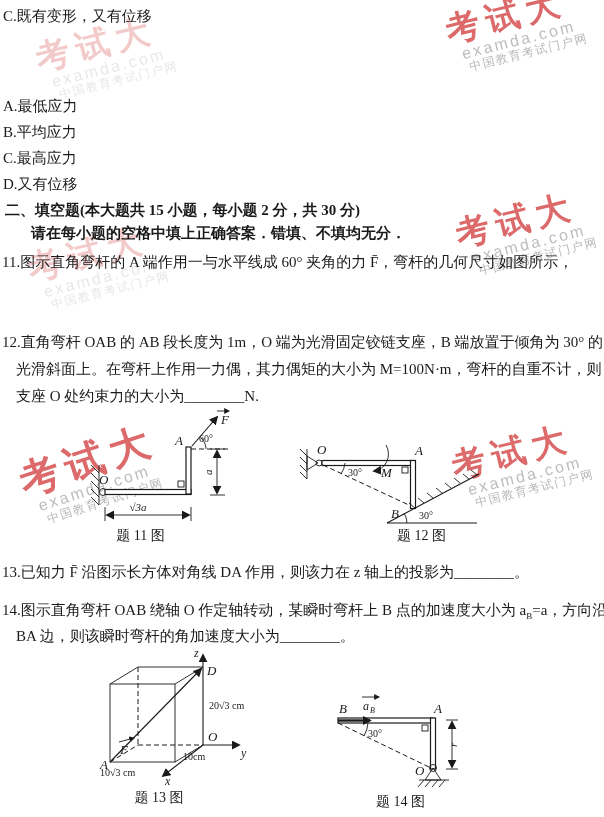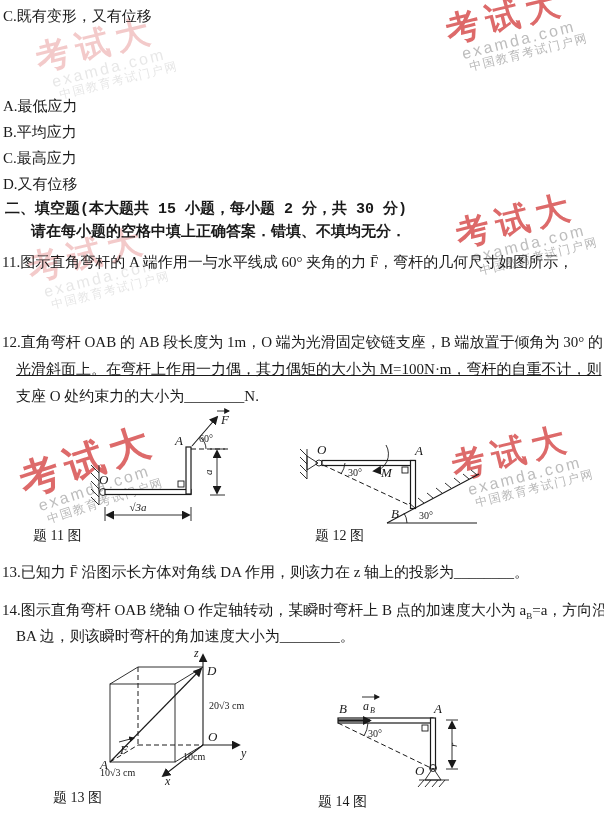--- a/index.html
+++ b/index.html
@@ -1,34 +1,34 @@
 <!DOCTYPE html>
 <html><head>
 <meta charset="utf-8">
 <style>
   html,body{margin:0;padding:0;background:#fff;}
   .page{position:relative;width:604px;height:817px;background:#ffffff;overflow:hidden;
         font-family:"Liberation Serif","DejaVu Serif",serif;color:#1a1a1a;}
   .line{position:absolute;font-size:15px;line-height:20px;white-space:pre;}
-  .bold{font-family:Liberation Mono, monospace;font-weight:bold;font-size:15px;}
+  .bold{font-family:Liberation Serif, serif;font-weight:bold;font-size:15px;}
   sub{font-size:9px;}
   
   .wm{position:absolute;transform:rotate(-14deg);transform-origin:left top;pointer-events:none;line-height:1.05;}
   .wm .brand{display:block;font-family:"DejaVu Sans","Liberation Sans",sans-serif;font-weight:bold;
              font-size:34px;letter-spacing:7px;color:#dd6a6a;}
   .wm .domain{display:block;font-family:"Liberation Sans","DejaVu Sans",sans-serif;
              font-size:16px;letter-spacing:2.5px;color:#bdbdbd;margin-left:10px;}
   .wm .tagline{display:block;font-family:"Liberation Sans","DejaVu Sans",sans-serif;
              font-size:12px;letter-spacing:1.5px;color:#b8b8b8;margin-left:14px;}
   .wm-faint{opacity:0.35;}
   .wm-big .brand{font-size:40px;}
   
   .fig{position:absolute;}
   .fig svg{display:block;}
-  .caption{font-size:14px;margin-top:2px;}
+  .caption{font-size:14px;text-align:center;margin-top:2px;}
   svg text{font-family:"Liberation Serif","DejaVu Serif",serif;fill:#1a1a1a;}
   .it{font-style:italic;}
   .ln{stroke:#1a1a1a;stroke-width:1.1;fill:none;}
   .thin{stroke:#1a1a1a;stroke-width:0.9;fill:none;}
   .bar{fill:#ffffff;stroke:#1a1a1a;stroke-width:1.2;}
   .dash{stroke:#1a1a1a;stroke-width:1;fill:none;stroke-dasharray:5,3;}
 </style>
 </head>
 <body>
 
@@ -69,21 +69,21 @@
   <div class="line" style="left:3px;top:96px;">A.最低应力</div>
   <div class="line" style="left:3px;top:122px;">B.平均应力</div>
   <div class="line" style="left:3px;top:148px;">C.最高应力</div>
   <div class="line" style="left:3px;top:174px;">D.又有位移</div>
   <div class="line bold" style="left:5px;top:200px;">二、填空题(本大题共 15 小题，每小题 2 分，共 30 分)</div>
   <div class="line bold" style="left:31px;top:223px;">请在每小题的空格中填上正确答案．错填、不填均无分．</div>
 
   <div class="line" style="left:2px;top:252px;">11.图示直角弯杆的 A 端作用一与水平线成 60° 夹角的力 F̄，弯杆的几何尺寸如图所示，</div>
 
   <div class="line" style="left:2px;top:332px;">12.直角弯杆 OAB 的 AB 段长度为 1m，O 端为光滑固定铰链支座，B 端放置于倾角为 30° 的</div>
-  <div class="line" style="left:16px;top:359px;text-decoration:underline;">光滑斜面上。在弯杆上作用一力偶，其力偶矩的大小为 M=100N·m，弯杆的自重不计，则</div>
+  <div class="line" style="left:16px;top:359px;">光滑斜面上。在弯杆上作用一力偶，其力偶矩的大小为 M=100N·m，弯杆的自重不计，则</div>
   <div class="line" style="left:16px;top:386px;">支座 O 处约束力的大小为________N.</div>
 
   <div class="line" style="left:2px;top:562px;">13.已知力 F̄ 沿图示长方体对角线 DA 作用，则该力在 z 轴上的投影为________。</div>
 
   <div class="line" style="left:2px;top:600px;"><span>14.图示直角弯杆 OAB 绕轴 O 作定轴转动，某瞬时弯杆上 B 点的加速度大小为 a</span><sub>B</sub><span>=a，方向沿</span></div>
   <div class="line" style="left:16px;top:626px;">BA 边，则该瞬时弯杆的角加速度大小为________。</div>
 
   <div class="fig" style="left:33px;top:403px;width:215px;">
     <svg width="215" height="122" viewBox="0 0 215 122">
       <defs>

